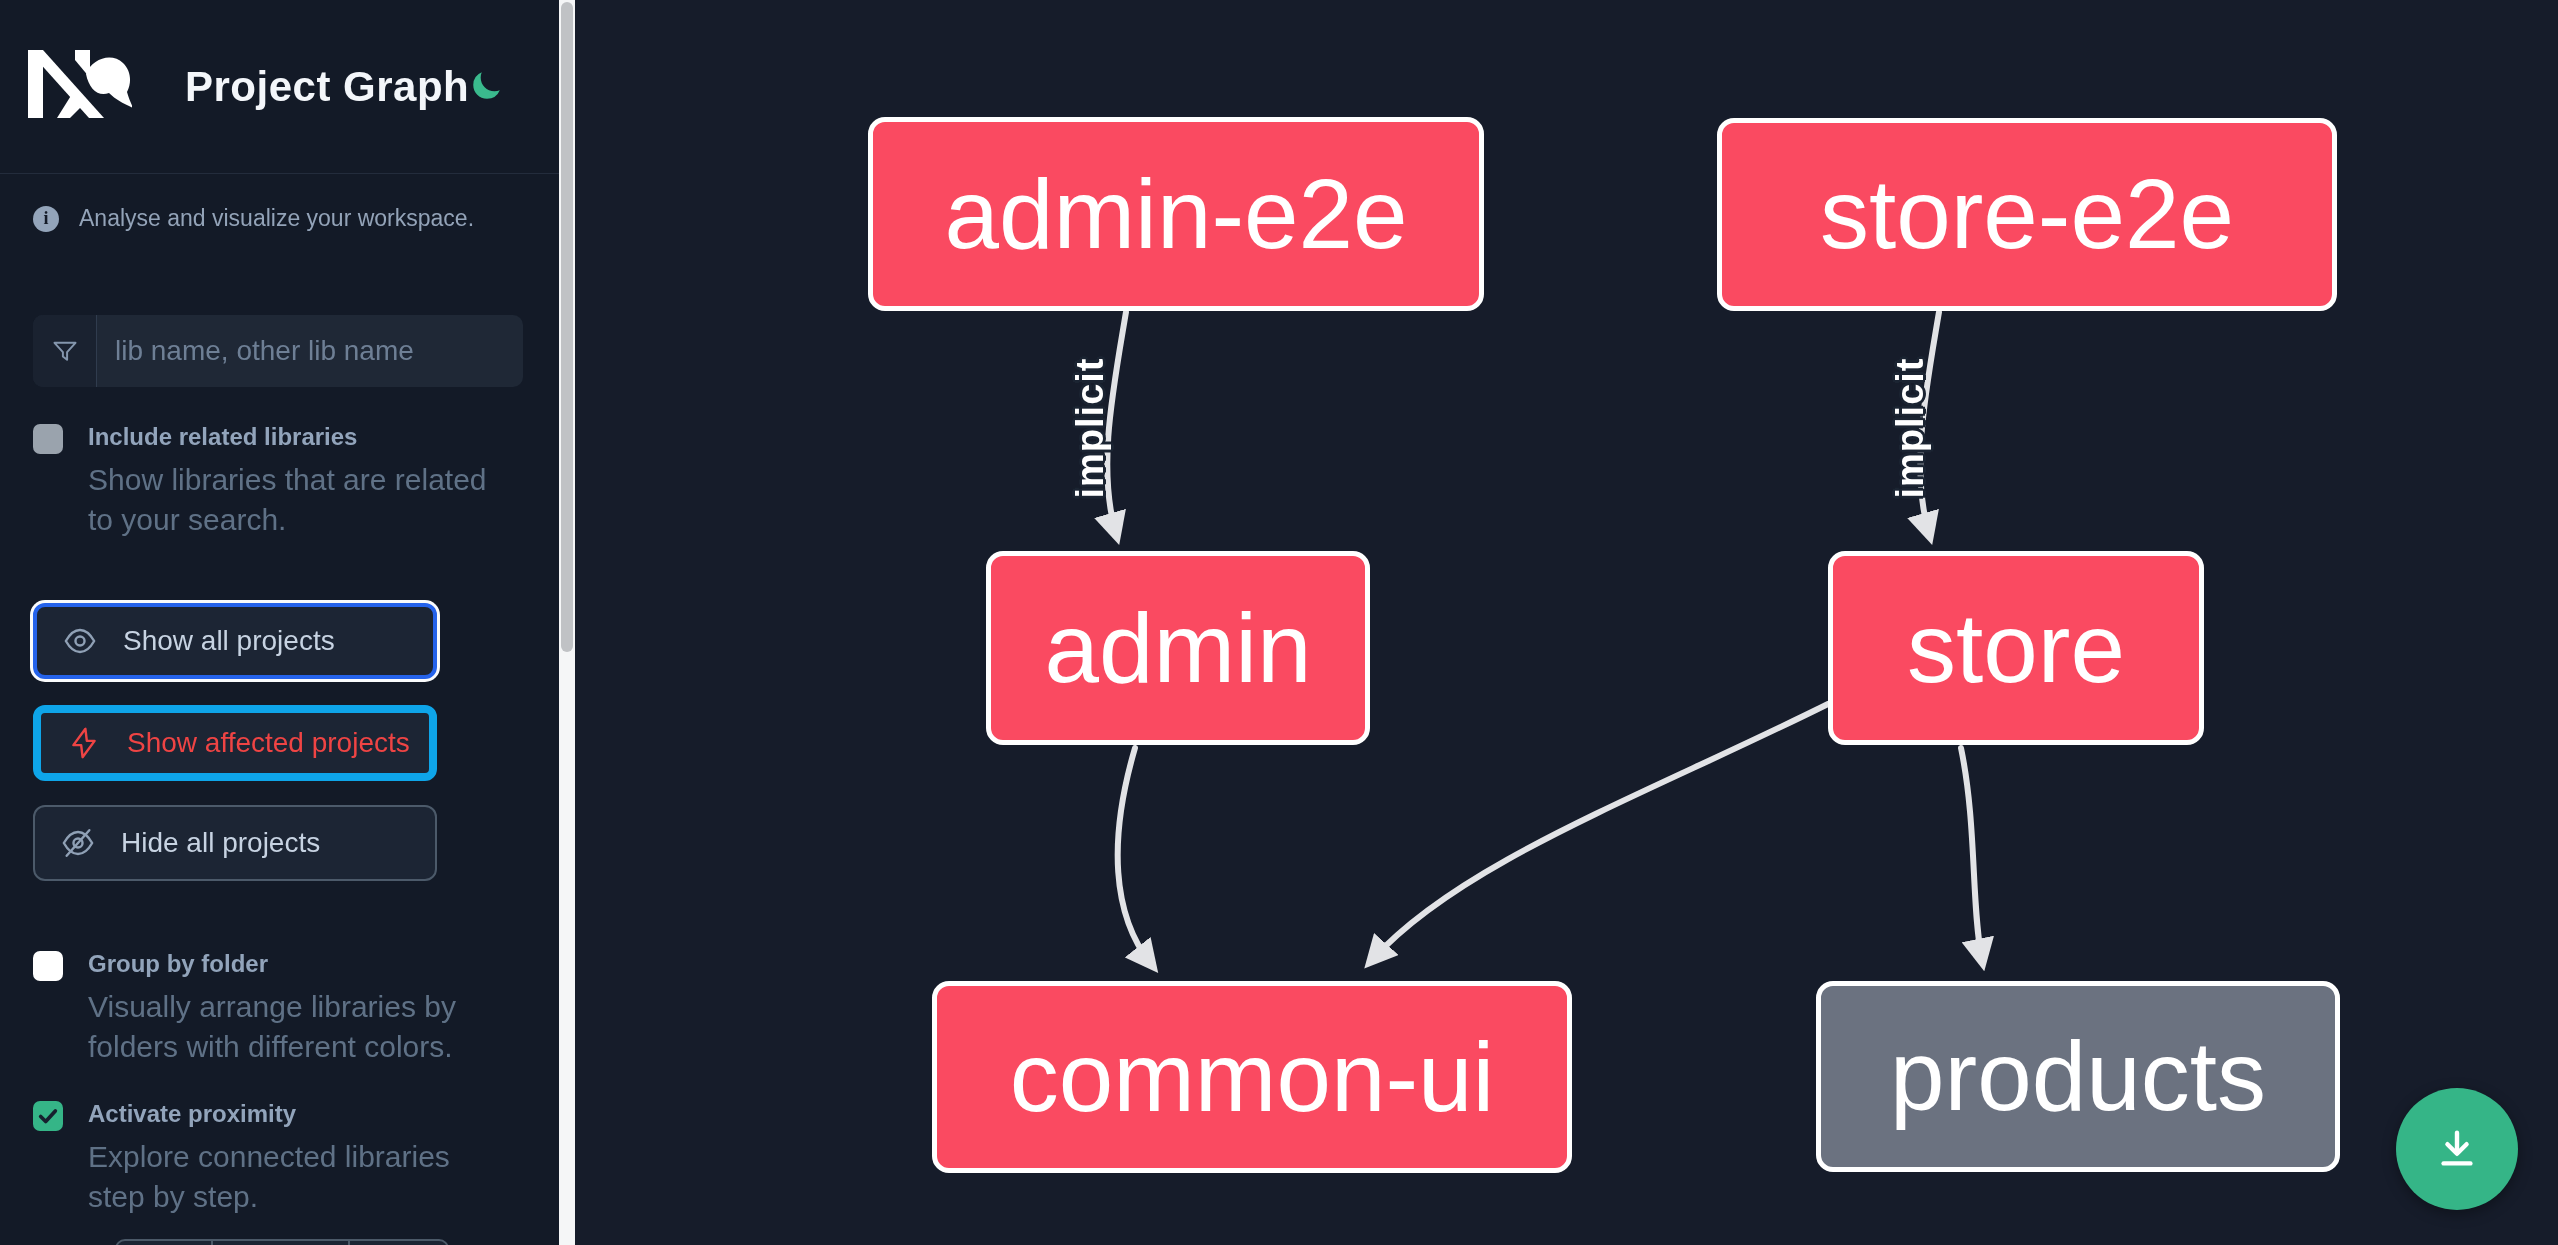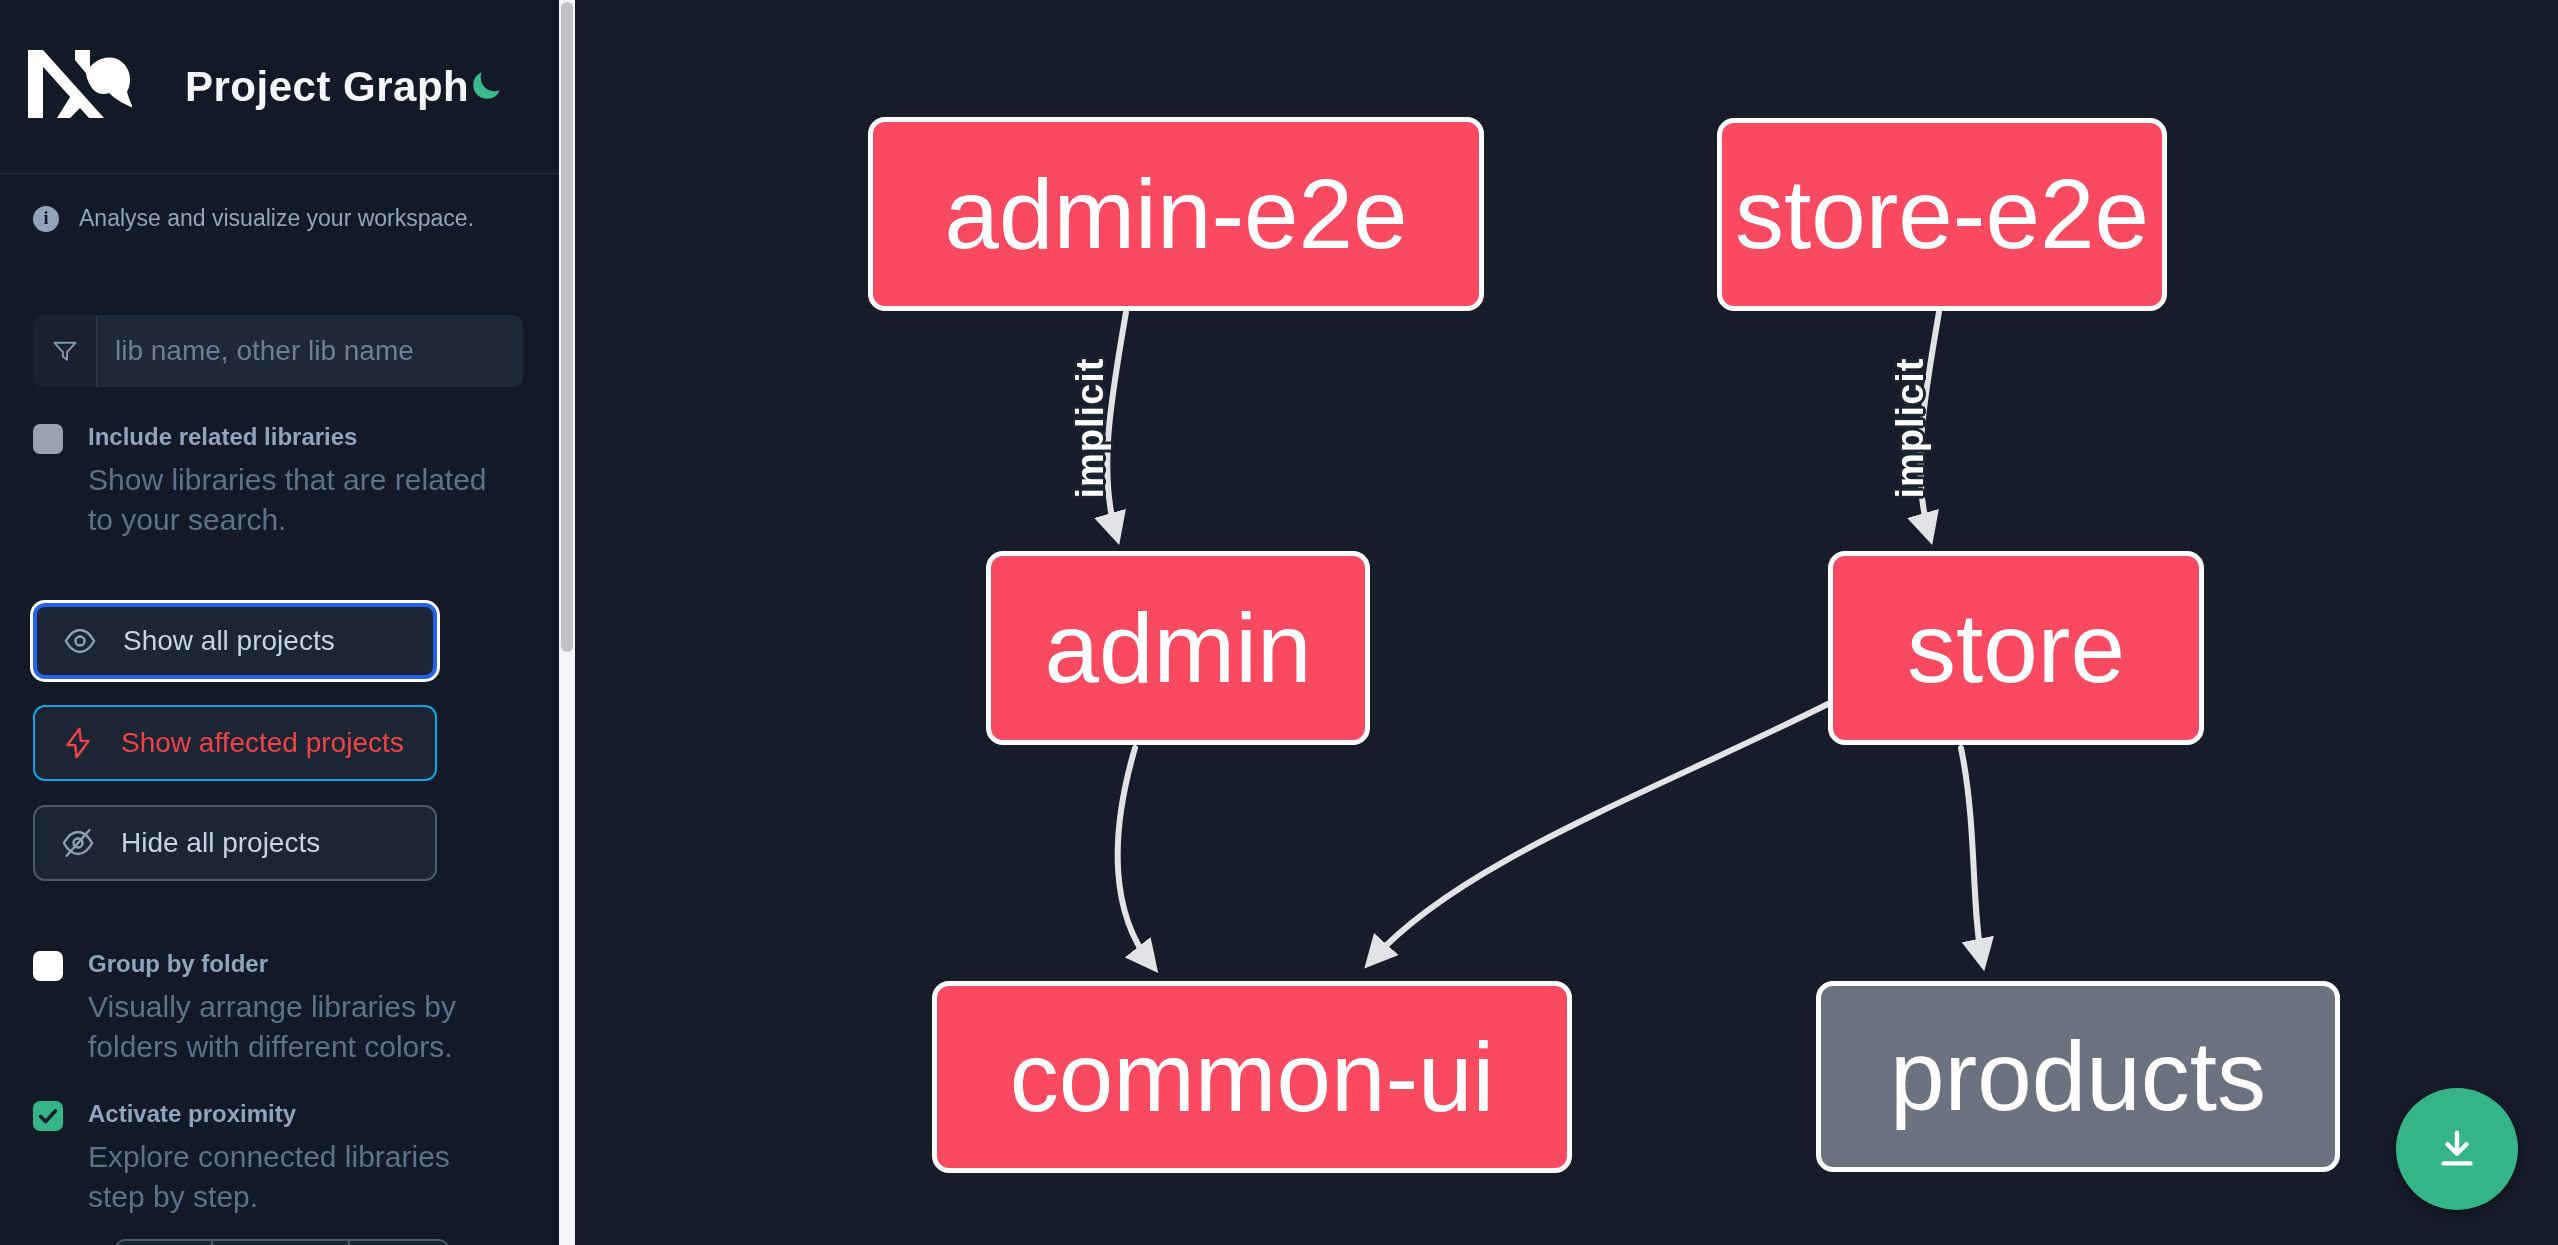--- a/index.html
+++ b/index.html
@@ -25,35 +25,35 @@
   .cb{width:30px;height:30px;border-radius:7px;flex:none;margin-top:1px;display:flex;align-items:center;justify-content:center;cursor:pointer;}
   .cb-muted{background:#9aa3ad;}
   .cb-white{background:#ffffff;}
   .cb-green{background:#35b587;}
   .check-text{display:flex;flex-direction:column;}
   .check-label{font-size:24px;font-weight:700;color:#92a4bb;margin-bottom:9px;cursor:pointer;}
   .check-desc{font-size:30px;color:#5f7186;line-height:40px;width:424px;}
   .action-btn{position:absolute;left:33px;width:404px;height:76px;border-radius:12px;background:#1c2534;display:flex;align-items:center;padding:0 0 0 26px;gap:26px;box-sizing:border-box;cursor:pointer;font-family:"Liberation Sans",sans-serif;}
   .action-btn span{font-size:28px;font-weight:500;color:#c7d3e2;}
   .btn-focused{border:4px solid #2563eb;box-shadow:0 0 0 3px #fafbfc;}
-  .btn-danger{border:2px solid #0ea5e9;}
+  .btn-danger{border:8px solid #0ea5e9;}
   .btn-danger span{color:#ef4444;}
   .btn-plain{border:2px solid #4c5a6a;}
   .depth-control{position:absolute;left:115px;top:1239px;width:330px;height:34px;border:2px solid #4b5968;border-radius:10px;background:#1b2433;display:flex;overflow:hidden;}
   .depth-seg{height:100%;box-sizing:border-box;}
   .depth-seg + .depth-seg{border-left:2px solid #4b5968;}
   
   .scroll-track{position:absolute;left:559px;top:0;width:16px;height:1245px;background:#f5f6f7;}
   .scroll-thumb{position:absolute;left:2px;top:2px;width:12px;height:650px;border-radius:7px;background:#c0c2c5;}
   
   .canvas{position:absolute;left:575px;top:0;width:1983px;height:1245px;background:#161c2a;}
   .edges{position:absolute;left:0;top:0;}
   .node{position:absolute;box-sizing:border-box;border:5px solid #ffffff;border-radius:17px;display:flex;align-items:center;justify-content:center;color:#ffffff;font-size:98px;font-weight:400;cursor:pointer;}
   .n-admin-e2e{left:293px;top:117px;width:616px;height:194px;}
-  .n-store-e2e{left:1142px;top:118px;width:450px;height:193px;}
+  .n-store-e2e{left:1142px;top:118px;width:620px;height:193px;}
   .n-admin{left:411px;top:551px;width:384px;height:194px;}
   .n-store{left:1253px;top:551px;width:376px;height:194px;}
   .n-common-ui{left:357px;top:981px;width:640px;height:192px;}
   .n-products{left:1241px;top:981px;width:524px;height:191px;}
   .edge-label{position:absolute;transform:translate(-50%,-50%) rotate(-90deg);font-size:38px;font-weight:700;color:#ffffff;letter-spacing:1px;white-space:nowrap;
     text-shadow:3px 0 0 #1b2432,-3px 0 0 #1b2432,0 3px 0 #1b2432,0 -3px 0 #1b2432,2px 2px 0 #1b2432,-2px -2px 0 #1b2432,2px -2px 0 #1b2432,-2px 2px 0 #1b2432;}
   .el-1{left:515px;top:428px;}
   .el-2{left:1335px;top:428px;}
   .fab{position:absolute;left:1821px;top:1088px;width:122px;height:122px;border-radius:50%;display:flex;align-items:center;justify-content:center;border:none;cursor:pointer;box-shadow:0 4px 14px rgba(0,0,0,.35);}
 </style>

